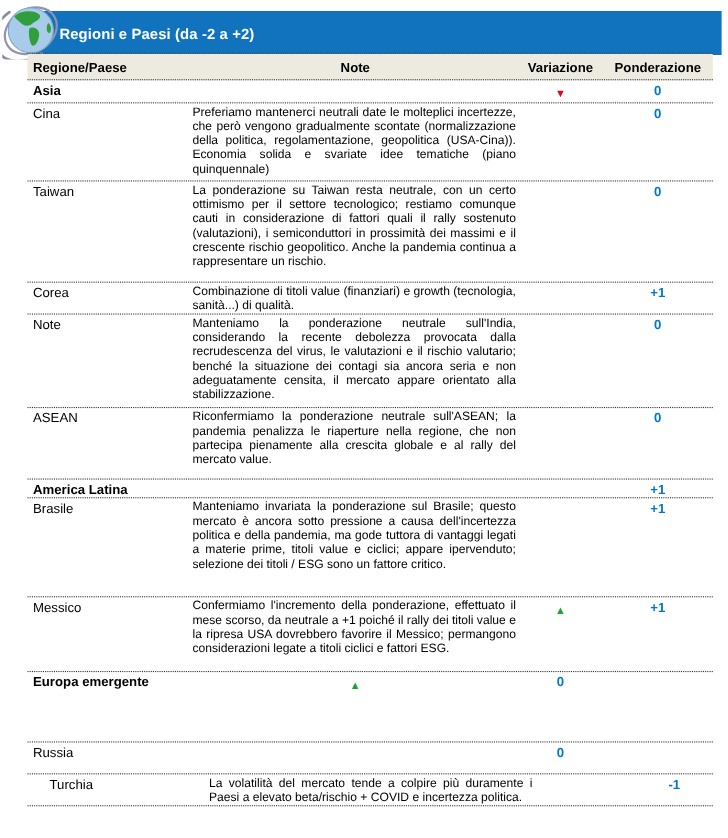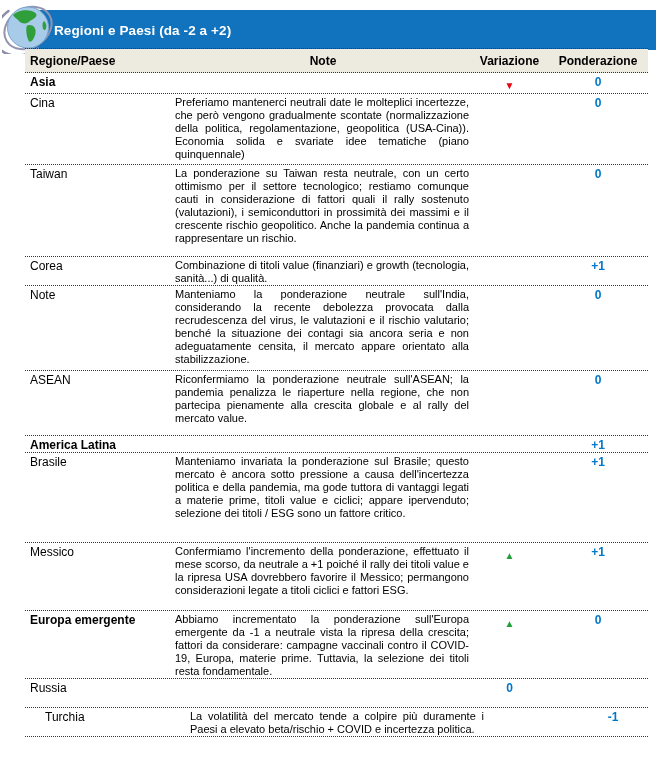--- a/index.html
+++ b/index.html
@@ -127,21 +127,20 @@
 
   <div class="row" style="min-height:68px">
     <div class="c region">Messico</div>
     <div class="c note">Confermiamo l'incremento della ponderazione, effettuato il mese scorso, da neutrale a +1 poiché il rally dei titoli value e la ripresa USA dovrebbero favorire il Messico; permangono considerazioni legate a titoli ciclici e fattori ESG.</div>
     <div class="c var"><span class="tri" data-dir="up">▲</span></div>
     <div class="c pond">+1</div>
   </div>
 
   <div class="row section" style="min-height:64px">
     <div class="c region">Europa emergente</div>
-    <div class="c note">Abbiamo incrementato la ponderazione sull'Europa emergente da -1 a neutrale vista la ripresa della crescita; fattori da considerare: campagne vaccinali contro il COVID-19, Europa, materie prime. Tuttavia, la selezione dei titoli resta fondamentale.</div>
     <div class="c var"><span class="tri" data-dir="up">▲</span></div>
     <div class="c pond">0</div>
   </div>
 
   <div class="row" style="min-height:29px">
     <div class="c region">Russia</div>
     <div class="c var"><span class="tri" data-dir=""></span></div>
     <div class="c pond">0</div>
   </div>
 

